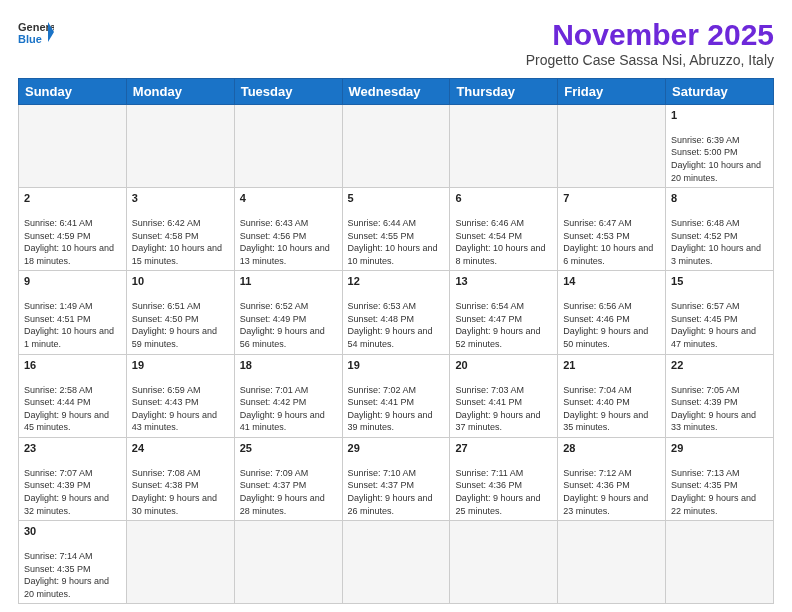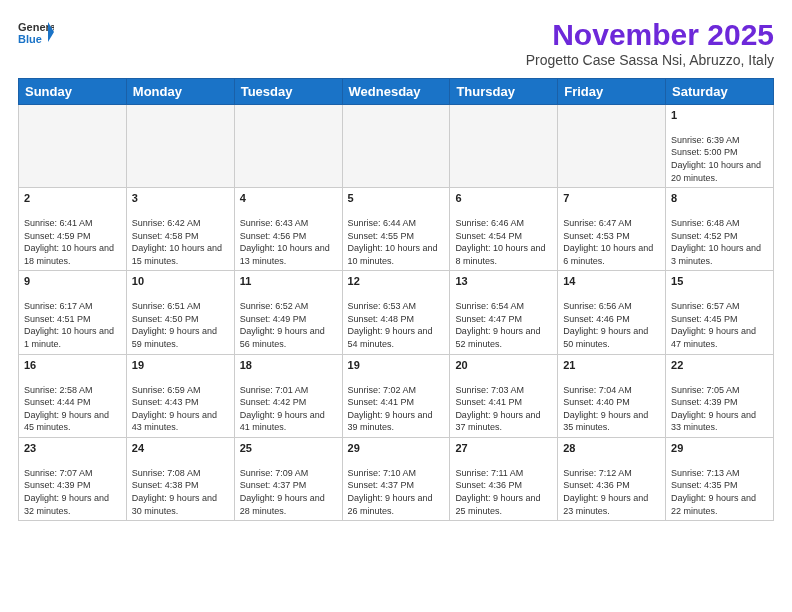--- a/index.html
+++ b/index.html
@@ -176,21 +176,21 @@
           <td>
             <span class="day-number">8</span>
             <div class="day-info">Sunrise: 6:48 AM
 Sunset: 4:52 PM
 Daylight: 10 hours and 3 minutes.</div>
           </td>
         </tr>
         <tr>
           <td>
             <span class="day-number">9</span>
-            <div class="day-info">Sunrise: 6:17 AM
+            <div class="day-info">Sunrise: 1:49 AM
 Sunset: 4:51 PM
 Daylight: 10 hours and 1 minute.</div>
           </td>
           <td>
             <span class="day-number">10</span>
             <div class="day-info">Sunrise: 6:51 AM
 Sunset: 4:50 PM
 Daylight: 9 hours and 59 minutes.</div>
           </td>
           <td>
@@ -304,16 +304,30 @@
             <div class="day-info">Sunrise: 7:12 AM
 Sunset: 4:36 PM
 Daylight: 9 hours and 23 minutes.</div>
           </td>
           <td>
             <span class="day-number">29</span>
             <div class="day-info">Sunrise: 7:13 AM
 Sunset: 4:35 PM
 Daylight: 9 hours and 22 minutes.</div>
           </td>
+        </tr>
+        <tr class="last-row">
+          <td>
+            <span class="day-number">30</span>
+            <div class="day-info">Sunrise: 7:14 AM
+Sunset: 4:35 PM
+Daylight: 9 hours and 20 minutes.</div>
+          </td>
+          <td class="empty"></td>
+          <td class="empty"></td>
+          <td class="empty"></td>
+          <td class="empty"></td>
+          <td class="empty"></td>
+          <td class="empty"></td>
         </tr>
       </tbody>
   </table>
 </div>
 
 </body></html>

